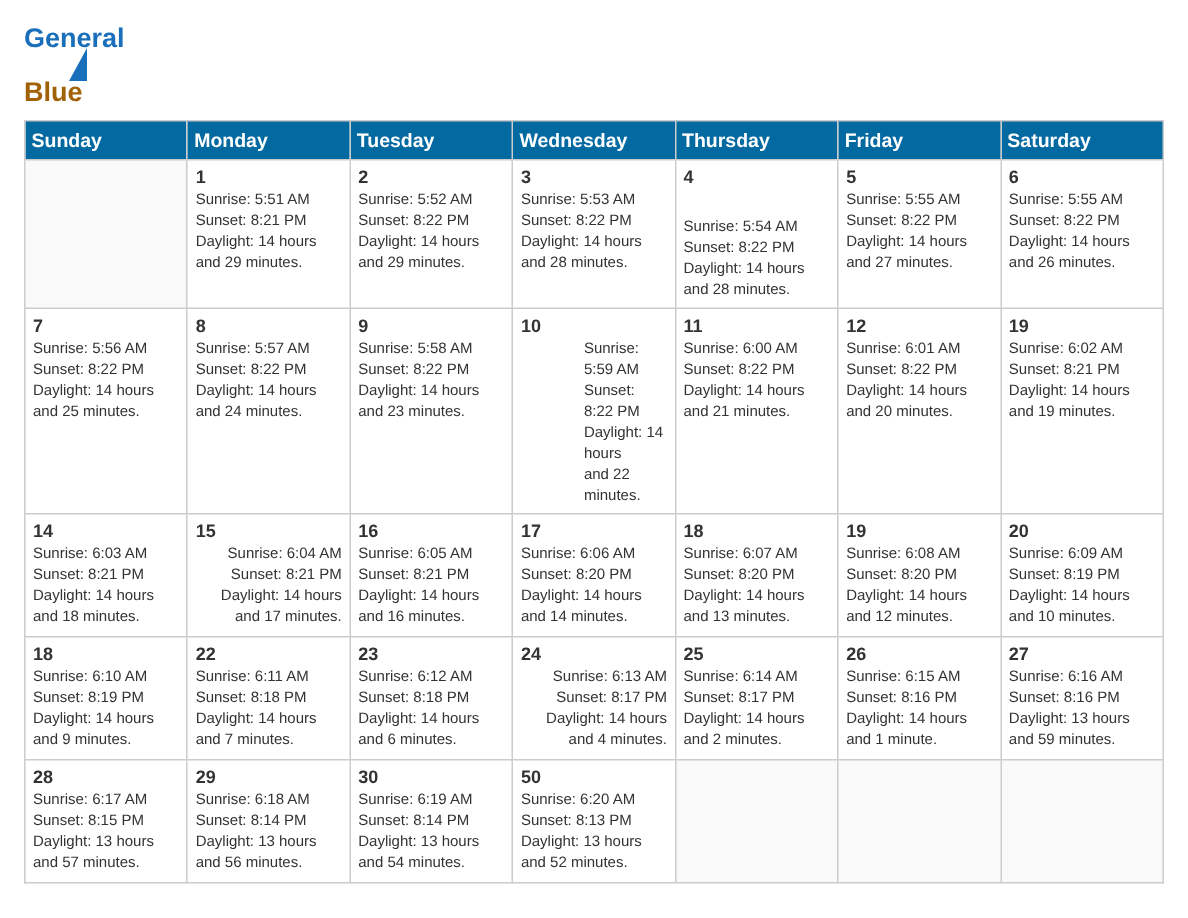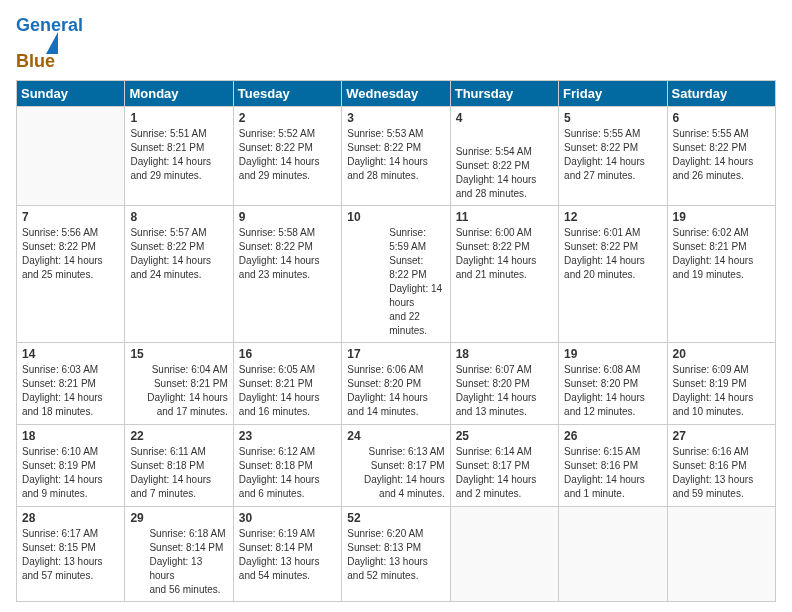--- a/index.html
+++ b/index.html
@@ -323,34 +323,34 @@
       <tr>
         <td>
           <span class="day-number">28</span>
           <div class="day-info" style="white-space: pre-line;">Sunrise: 6:17 AM
 Sunset: 8:15 PM
 Daylight: 13 hours
 and 57 minutes.</div>
         </td>
         <td>
           <span class="day-number">29</span>
-          <div class="day-info" style="white-space: pre-line; margin-left: 19px;">Sunrise: 6:18 AM
+          <div class="day-info" style="white-space: pre-line;">Sunrise: 6:18 AM
 Sunset: 8:14 PM
 Daylight: 13 hours
 and 56 minutes.</div>
         </td>
         <td>
           <span class="day-number">30</span>
           <div class="day-info" style="white-space: pre-line;">Sunrise: 6:19 AM
 Sunset: 8:14 PM
 Daylight: 13 hours
 and 54 minutes.</div>
         </td>
         <td>
-          <span class="day-number">52</span>
+          <span class="day-number">50</span>
           <div class="day-info" style="white-space: pre-line;">Sunrise: 6:20 AM
 Sunset: 8:13 PM
 Daylight: 13 hours
 and 52 minutes.</div>
         </td>
         <td class="empty-cell"></td>
         <td class="empty-cell"></td>
         <td class="empty-cell"></td>
       </tr>
     </tbody>

